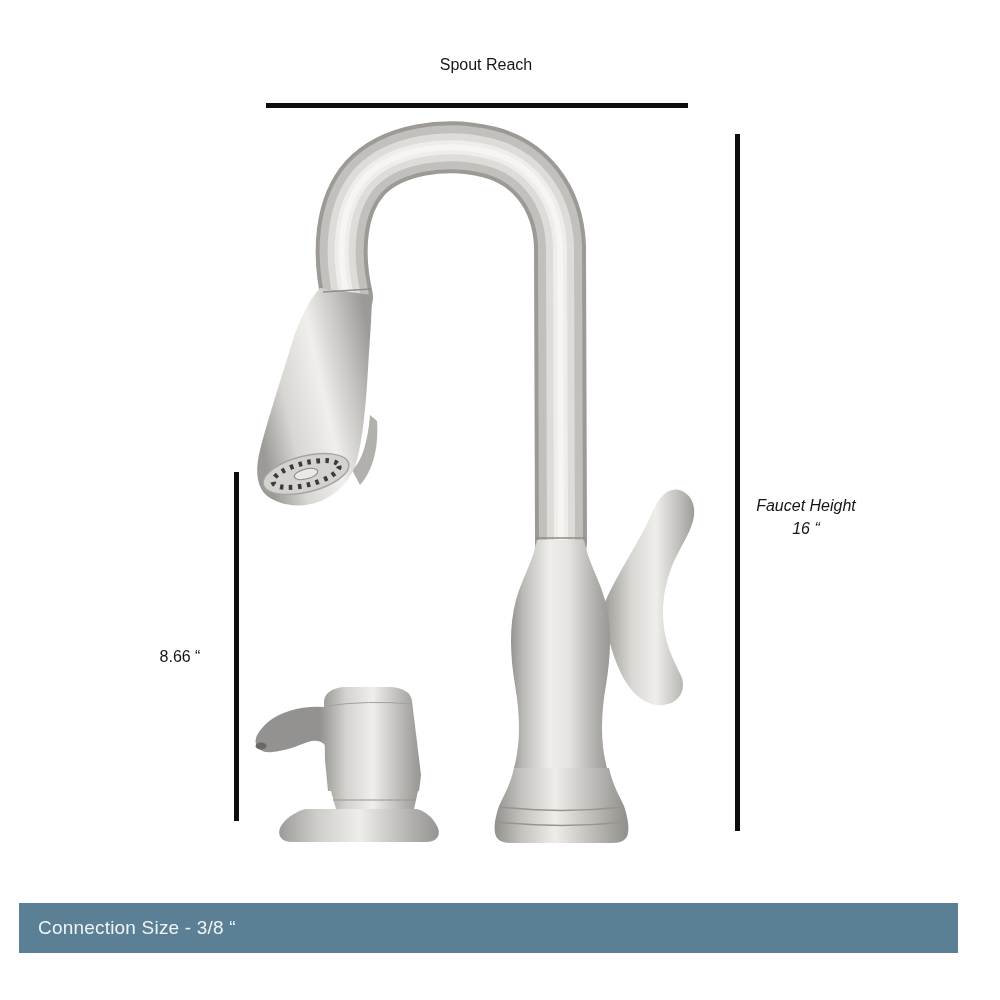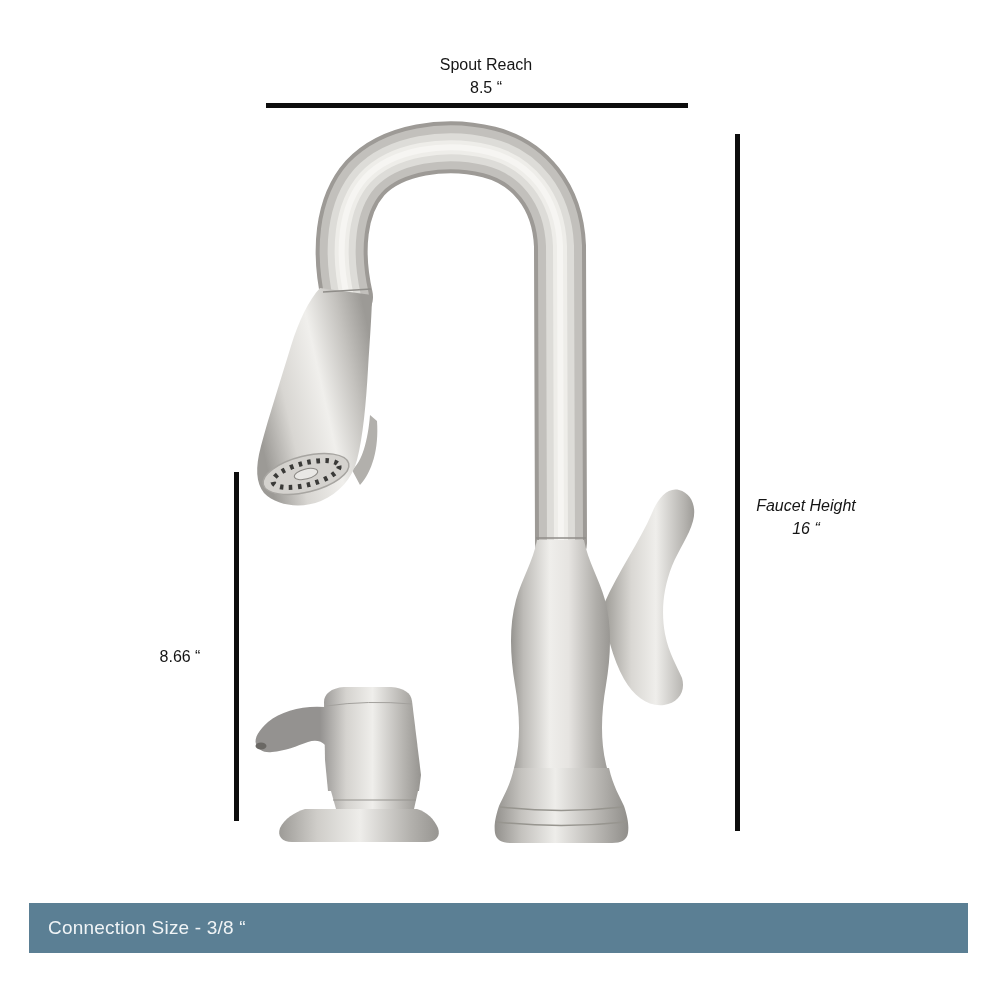--- a/index.html
+++ b/index.html
@@ -5,21 +5,21 @@
   html,body{margin:0;padding:0;background:#ffffff;}
   .stage{
     position:relative;width:1000px;height:1000px;background:#ffffff;
     font-family:"Liberation Sans", sans-serif;color:#151515;overflow:hidden;
   }
   .dim-label{
     position:absolute;text-align:center;font-size:16px;line-height:23px;color:#151515;
   }
   .dim-line{position:absolute;background:#0d0d0d;}
   .footer-bar{
-    position:absolute;left:29px;top:903px;width:939px;height:50px;
+    position:absolute;left:19px;top:903px;width:939px;height:50px;
     background:#5b7f94;color:#f0f4f6;display:flex;align-items:center;
     justify-content:space-between;box-sizing:border-box;padding:0 22px 0 19px;
     font-size:19px;letter-spacing:.2px;
   }
   svg{position:absolute;left:0;top:0;}
 </style>
 </head>
 <body>
 
 <div class="stage">
@@ -170,21 +170,20 @@
                C 284 819 295 812 305 809 Z" fill="url(#gradDispBase)"></path>
     </g>
   </svg>
 
   <div class="dim-line" style="left:266px;top:103px;width:422px;height:5px;"></div>
   <div class="dim-line" style="left:735px;top:134px;width:5px;height:697px;"></div>
   <div class="dim-line" style="left:234px;top:472px;width:5px;height:349px;"></div>
 
   <div class="dim-label" style="left:336px;top:53px;width:300px;">
     <div>Spout Reach</div>
-    <div>8.5 “</div>
   </div>
 
   <div class="dim-label" style="left:706px;top:494px;width:200px;font-style:italic;">
     <div>Faucet Height</div>
     <div>16 “</div>
   </div>
 
   <div class="dim-label" style="left:80px;top:645px;width:200px;">
     <div>8.66 “</div>
   </div>

